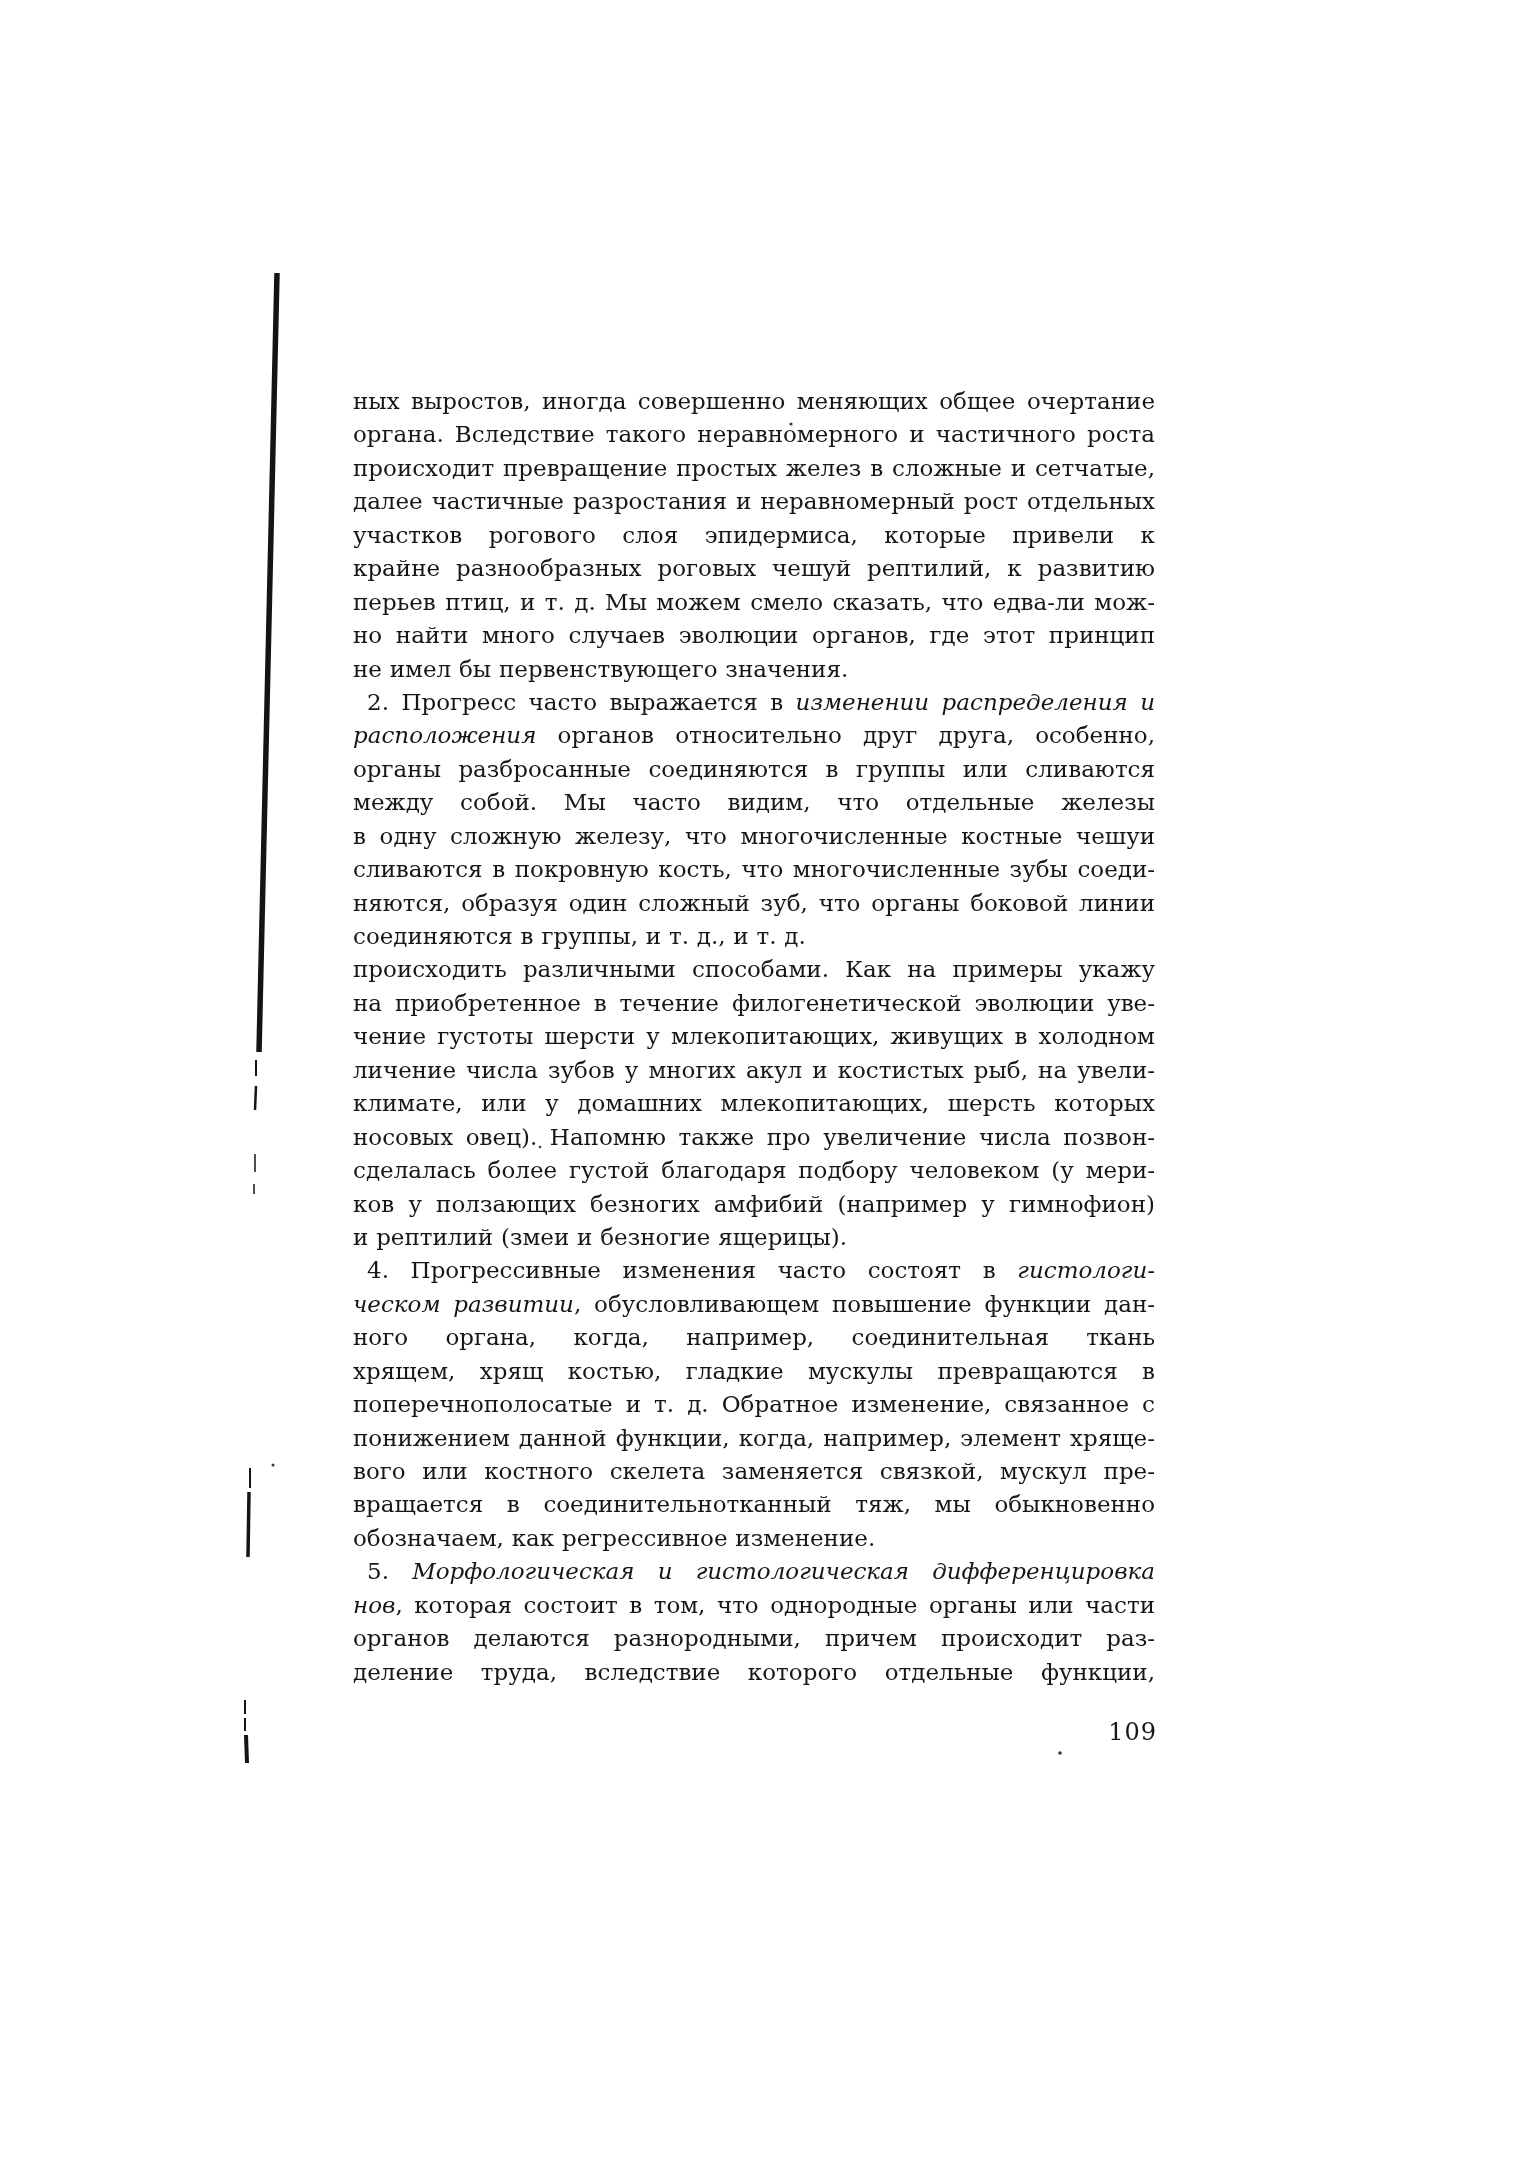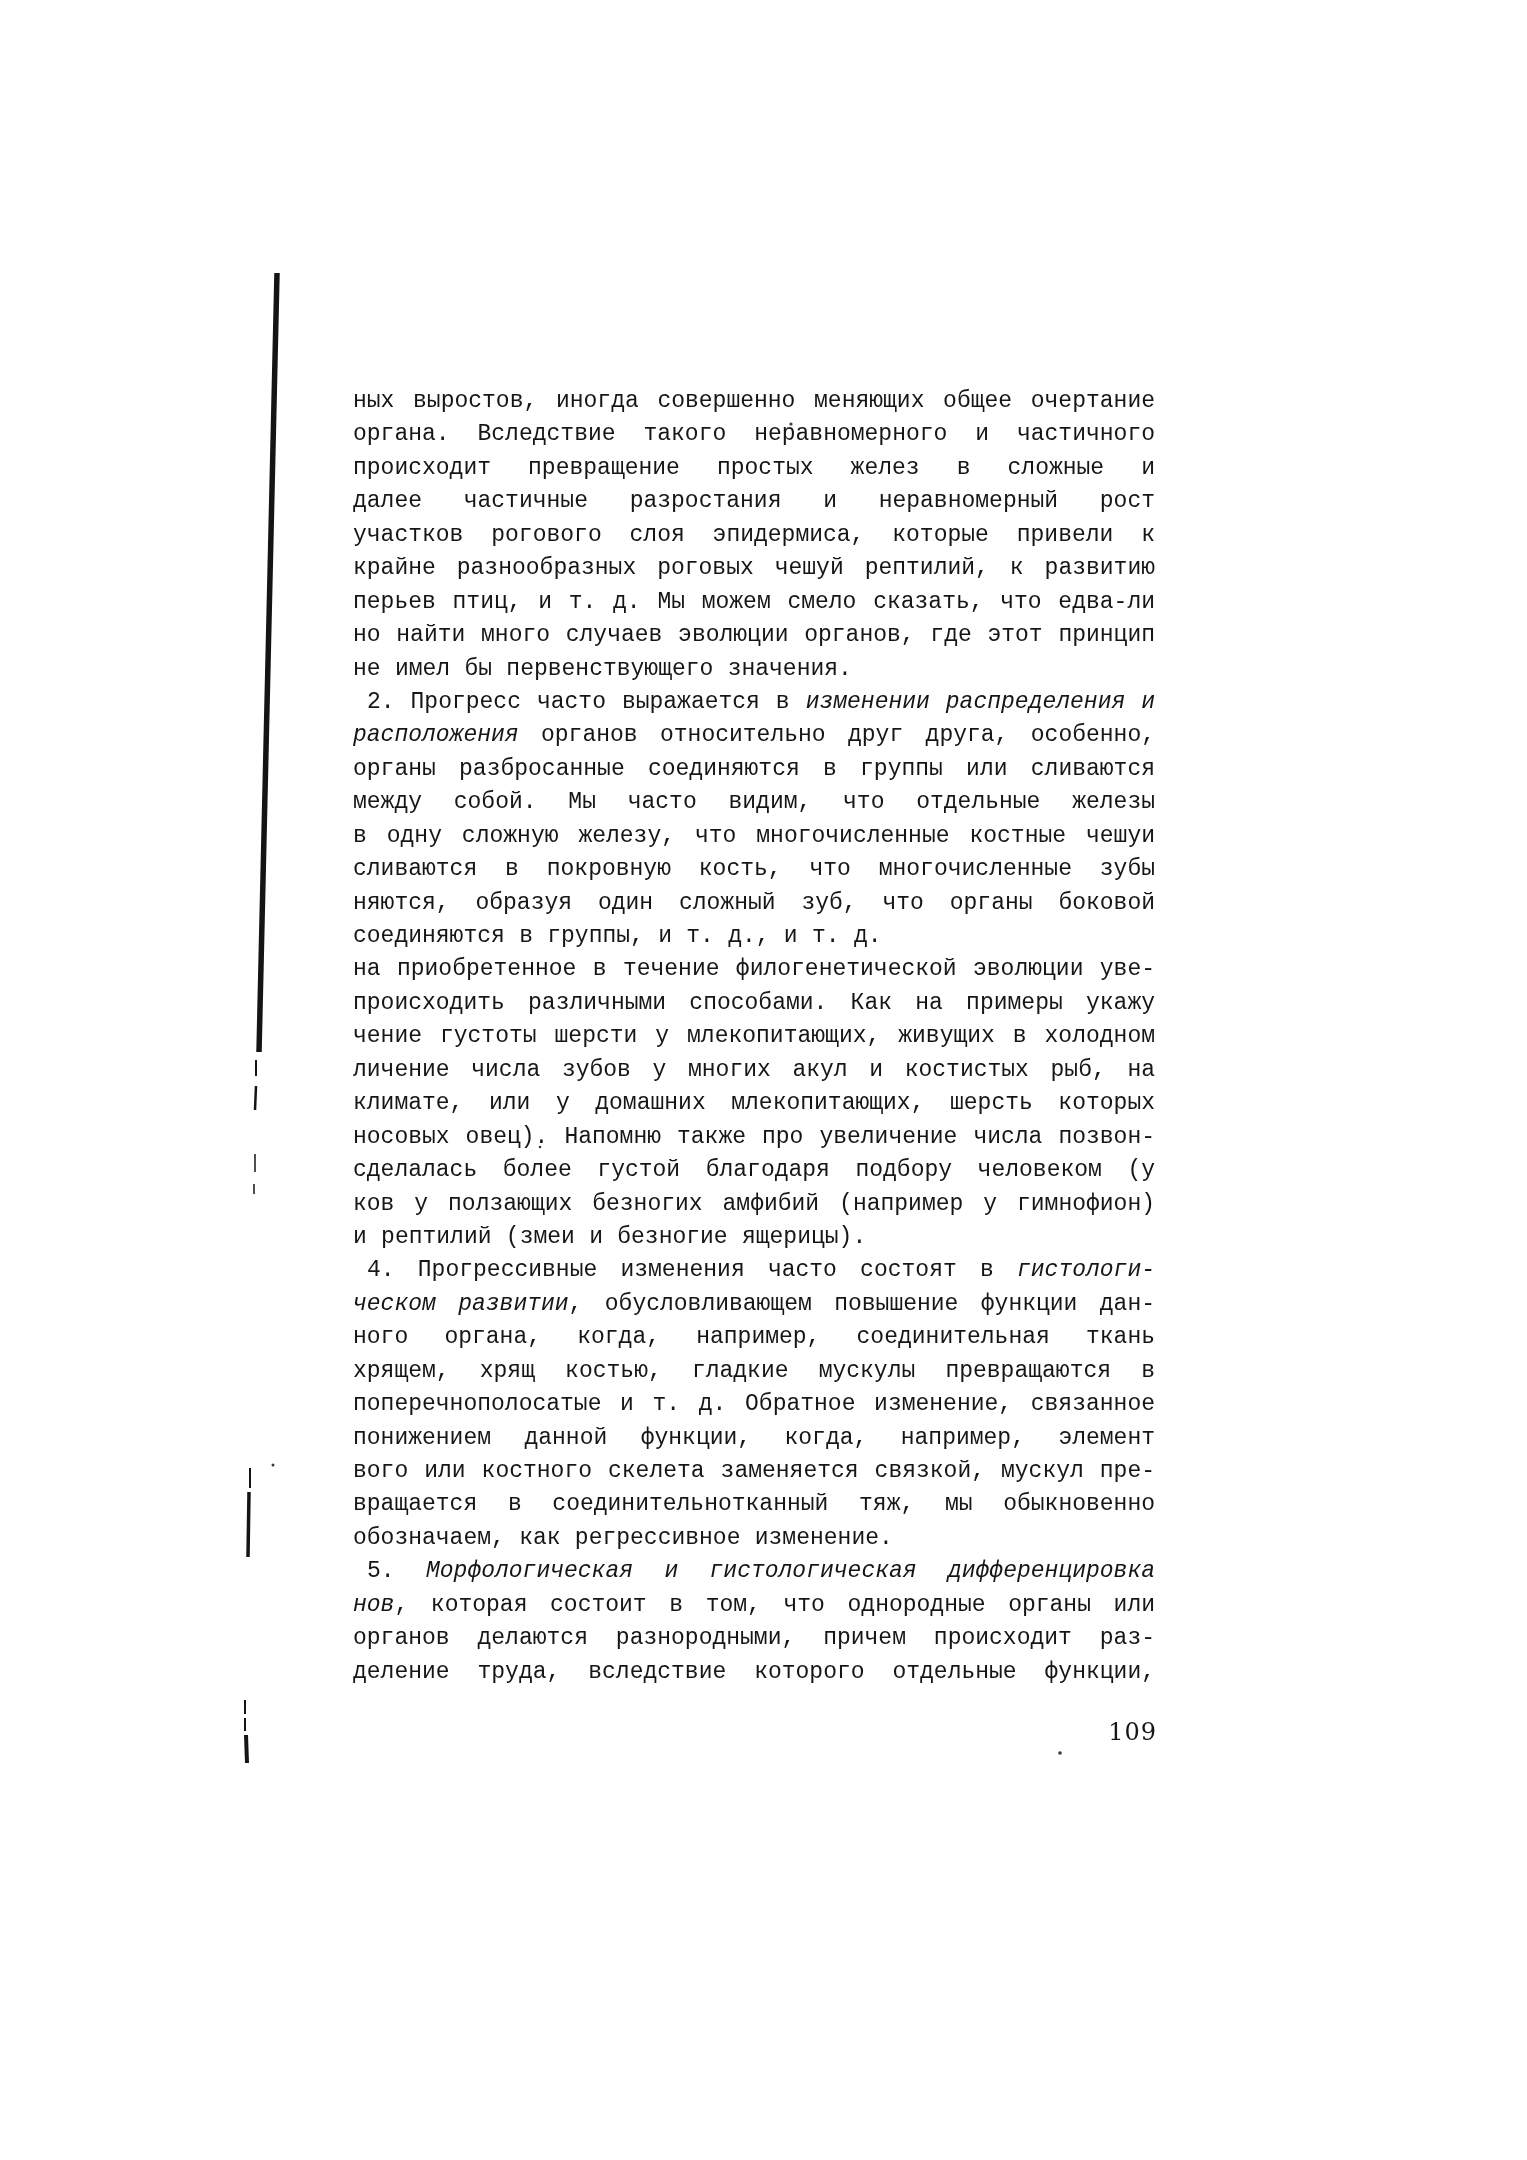--- a/index.html
+++ b/index.html
@@ -26,21 +26,20 @@
   .paragraph { margin: 0; padding: 0; }
   .line {
     height: 33.45px;
     line-height: 33.45px;
     overflow: hidden;
     text-align: justify;
     text-align-last: justify;
     box-sizing: border-box;
     white-space: normal;
     word-spacing: 0.5px;
-    font-family: Liberation Mono, monospace;
   }
   .line.no-justify {
     text-align-last: left;
   }
   .line.indented {
     padding-left: 14px;
   }
   .seg-italic { font-style: italic; }
   #marks-overlay {
     position: absolute;
@@ -96,22 +95,22 @@
         <div class="line indented"><span class="seg-regular">2. Прогресс часто выражается в </span><span class="seg-italic">изменении распределения и</span></div>
         <div class="line"><span class="seg-italic">расположения</span><span class="seg-regular"> органов относительно друг друга, особенно, когда</span></div>
         <div class="line"><span class="seg-regular">органы разбросанные соединяются в группы или сливаются</span></div>
         <div class="line"><span class="seg-regular">между собой. Мы часто видим, что отдельные железы сливаются</span></div>
         <div class="line"><span class="seg-regular">в одну сложную железу, что многочисленные костные чешуи</span></div>
         <div class="line"><span class="seg-regular">сливаются в покровную кость, что многочисленные зубы соеди-</span></div>
         <div class="line"><span class="seg-regular">няются, образуя один сложный зуб, что органы боковой линии</span></div>
         <div class="line no-justify"><span class="seg-regular">соединяются в группы, и т. д., и т. д.</span></div>
       </div>
       <div class="paragraph">
+        <div class="line"><span class="seg-regular">происходить различными способами. Как на примеры укажу</span></div>
         <div class="line"><span class="seg-regular">на приобретенное в течение филогенетической эволюции уве-</span></div>
-        <div class="line"><span class="seg-regular">происходить различными способами. Как на примеры укажу</span></div>
         <div class="line"><span class="seg-regular">чение густоты шерсти у млекопитающих, живущих в холодном</span></div>
         <div class="line"><span class="seg-regular">личение числа зубов у многих акул и костистых рыб, на увели-</span></div>
         <div class="line"><span class="seg-regular">климате, или у домашних млекопитающих, шерсть которых</span></div>
         <div class="line"><span class="seg-regular">носовых овец). Напомню также про увеличение числа позвон-</span></div>
         <div class="line"><span class="seg-regular">сделалась более густой благодаря подбору человеком (у мери-</span></div>
         <div class="line"><span class="seg-regular">ков у ползающих безногих амфибий (например у гимнофион)</span></div>
         <div class="line no-justify"><span class="seg-regular">и рептилий (змеи и безногие ящерицы).</span></div>
       </div>
       <div class="paragraph">
         <div class="line indented"><span class="seg-regular">4. Прогрессивные изменения часто состоят в </span><span class="seg-italic">гистологи-</span></div>

